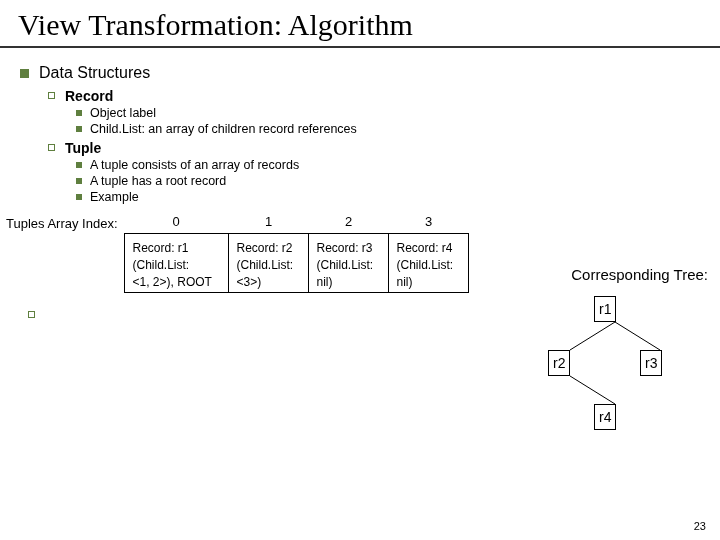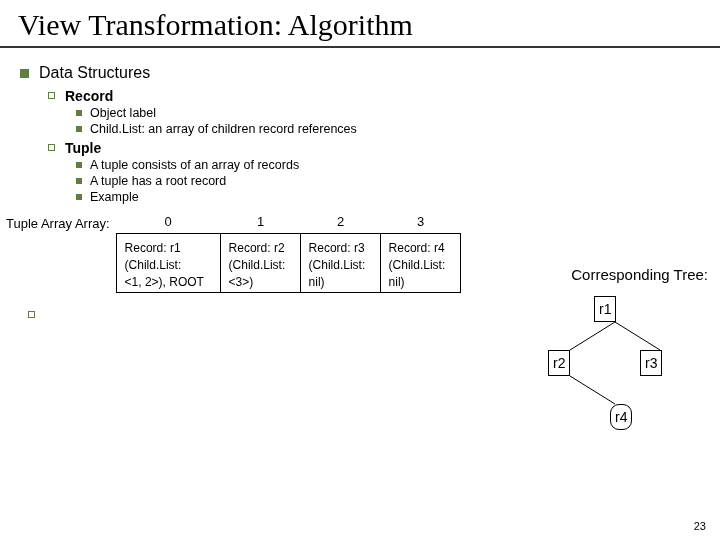--- a/index.html
+++ b/index.html
@@ -147,21 +147,21 @@
     <span class="lvl3">A tuple has a root record</span>
   </div>
   <div class="bullet-row indent3">
     <span class="sq-small"></span>
     <span class="lvl3">Example</span>
   </div>
 
 </div>
 
 <div class="table-area" style="padding-left:6px;">
-  <div class="tuple-label">Tuple Array Array:</div>
+  <div class="tuple-label">Tuples Array Index:</div>
   <div>
     <div class="idx-row">
       <div class="idx-cell" style="width:105px">0</div>
       <div class="idx-cell" style="width:80px">1</div>
       <div class="idx-cell" style="width:80px">2</div>
       <div class="idx-cell" style="width:80px">3</div>
     </div>
     <div class="tuple-table">
       <div class="tuple-cell" style="width:105px">
         <div>Record: r1</div>
@@ -195,16 +195,16 @@
 
 <div class="tree">
   <svg>
     <line x1="85" y1="26" x2="40" y2="54"></line>
     <line x1="85" y1="26" x2="130" y2="54"></line>
     <line x1="40" y1="80" x2="85" y2="108"></line>
   </svg>
   <div class="node" style="left:64px; top:0;">r1</div>
   <div class="node" style="left:18px; top:54px;">r2</div>
   <div class="node" style="left:110px; top:54px;">r3</div>
-  <div class="node" style="left:80px; top:108px;border-radius:9px;">r4</div>
+  <div class="node" style="left:64px; top:108px;">r4</div>
 </div>
 
 <div class="page-num">23</div>
 
 </body></html>

